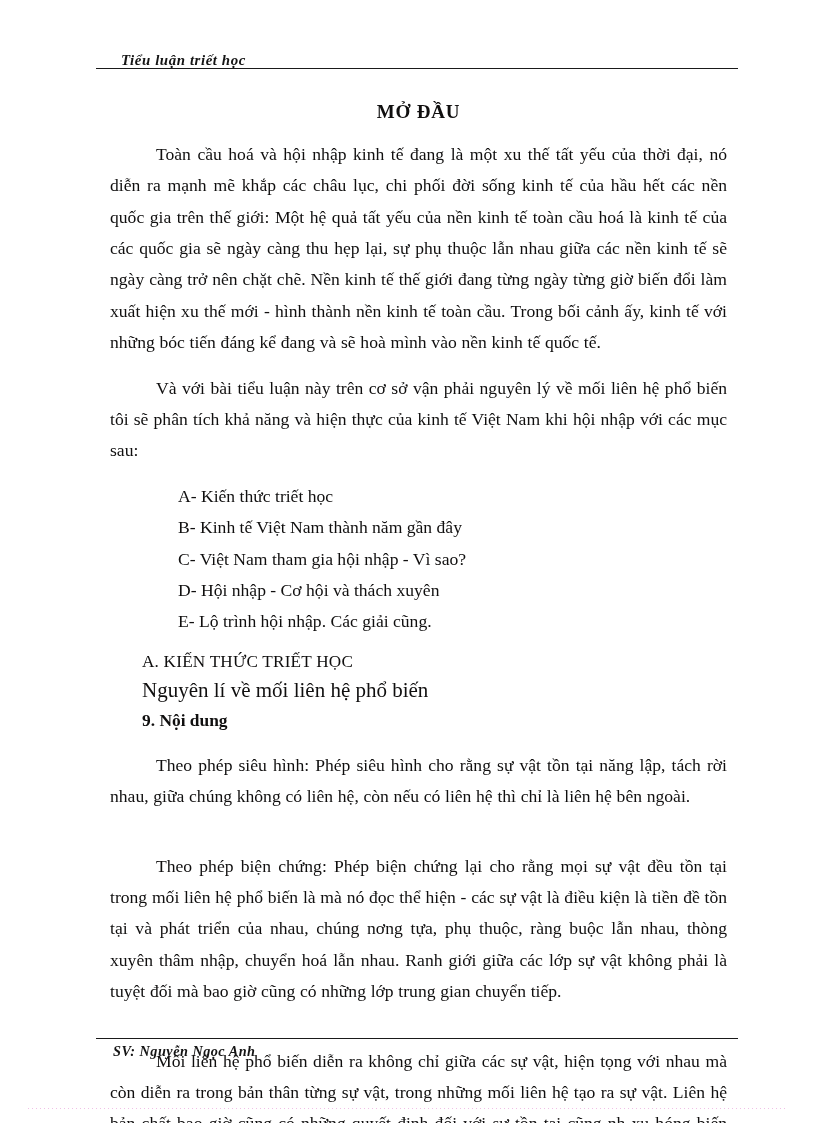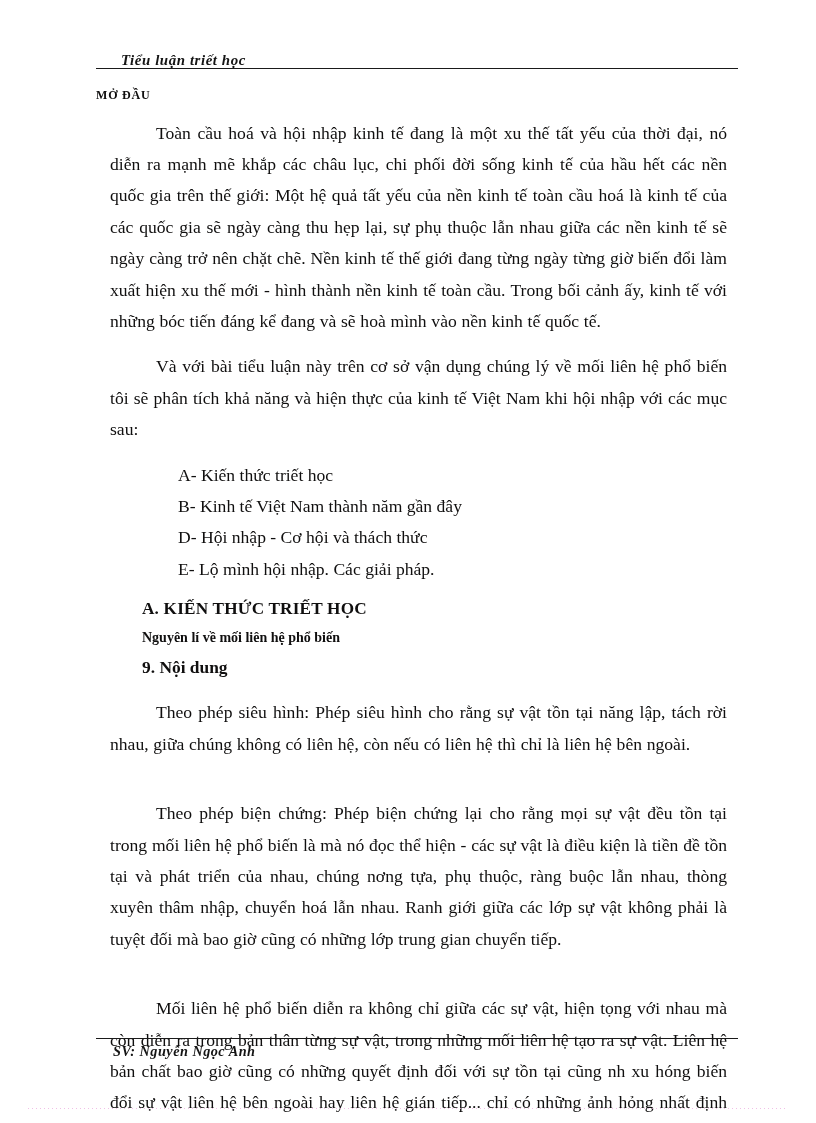--- a/index.html
+++ b/index.html
@@ -52,25 +52,25 @@
 
   
   .content {
     position: absolute;
     left: 96px;
     top: 84px;
     width: 645px;
   }
 
   .title-center {
-    text-align: left;
-    font-weight: 700;
-    font-size: 12px;
+    text-align: center;
+    font-weight: 700;
+    font-size: 19px;
     letter-spacing: 0.8px;
-    margin: 4px 0 9px 0;
+    margin: 16px 0 9px 0;
     line-height: 1.3;
   }
   .title-center.nested {
     margin-top: 14px;
     margin-bottom: 10px;
   }
 
   p.para {
     margin: 14px;
     text-align: justify;
@@ -89,30 +89,30 @@
     font-family: Liberation Serif, serif;
   }
   .list-block li {
     font-size: 17.6px;
     line-height: 31.4px;
     padding-left: 82px;
     white-space: nowrap;
   }
 
   .heading-bold {
-    font-weight: 700;
+    font-weight: 400;
     font-size: 17.2px;
     line-height: 28px;
     margin: 0;
     padding-left: 46px;
     letter-spacing: 0.2px;
   }
   .subheading {
-    font-weight: 700;
-    font-size: 14px;
+    font-weight: 400;
+    font-size: 21px;
     line-height: 29px;
     margin: 0;
     padding-left: 46px;
   }
   .heading-num {
     font-weight: 700;
     font-size: 17.4px;
     line-height: 31px;
     margin: 0;
     padding-left: 46px;
@@ -169,27 +169,28 @@
   <div class="doc-header">
     <div class="doc-header-title">Tiểu luận triết học</div>
   </div>
 
   <div class="content">
 
     <h1 class="title-center">MỞ ĐẦU</h1>
 
     <p class="para">Toàn cầu hoá và hội nhập kinh tế đang là một xu thế tất yếu của thời đại, nó diễn ra mạnh mẽ khắp các châu lục, chi phối đời sống kinh tế của hầu hết các nền quốc gia trên thế giới: Một hệ quả tất yếu của nền kinh tế toàn cầu hoá là kinh tế của các quốc gia sẽ ngày càng thu hẹp lại, sự phụ thuộc lẫn nhau giữa các nền kinh tế sẽ ngày càng trở nên chặt chẽ. Nền kinh tế thế giới đang từng ngày từng giờ biến đổi làm xuất hiện xu thế mới - hình thành nền kinh tế toàn cầu. Trong bối cảnh ấy, kinh tế với những bóc  tiến đáng kể đang và sẽ hoà mình vào nền kinh tế quốc tế.</p>
 
-    <p class="para">Và với bài tiểu luận này trên cơ sở vận dụng chúng lý về mối liên hệ phổ biến tôi sẽ phân tích khả năng và hiện thực của kinh tế Việt Nam khi hội nhập với các mục sau:</p>
+    <p class="para">Và với bài tiểu luận này trên cơ sở vận phải nguyên lý về mối liên hệ phổ biến tôi sẽ phân tích khả năng và hiện thực của kinh tế Việt Nam khi hội nhập với các mục sau:</p>
 
     <ul class="list-block">
       <li>A- Kiến thức triết học</li>
       <li>B- Kinh tế Việt Nam thành năm gần đây</li>
-      <li>D- Hội nhập - Cơ hội và thách thức</li>
-      <li>E- Lộ mình hội nhập. Các giải pháp.</li>
+      <li>C- Việt Nam tham gia hội nhập - Vì sao?</li>
+      <li>D- Hội nhập - Cơ hội và thách xuyên</li>
+      <li>E- Lộ trình hội nhập. Các giải cũng.</li>
     </ul>
 
 
     <div class="gap-sm"></div>
 
     <h3 class="heading-bold">A. KIẾN THỨC TRIẾT HỌC</h3>
 
     <p class="subheading">Nguyên  lí về mối liên hệ phổ biến</p>
 
     <h4 class="heading-num">9. Nội dung</h4>

